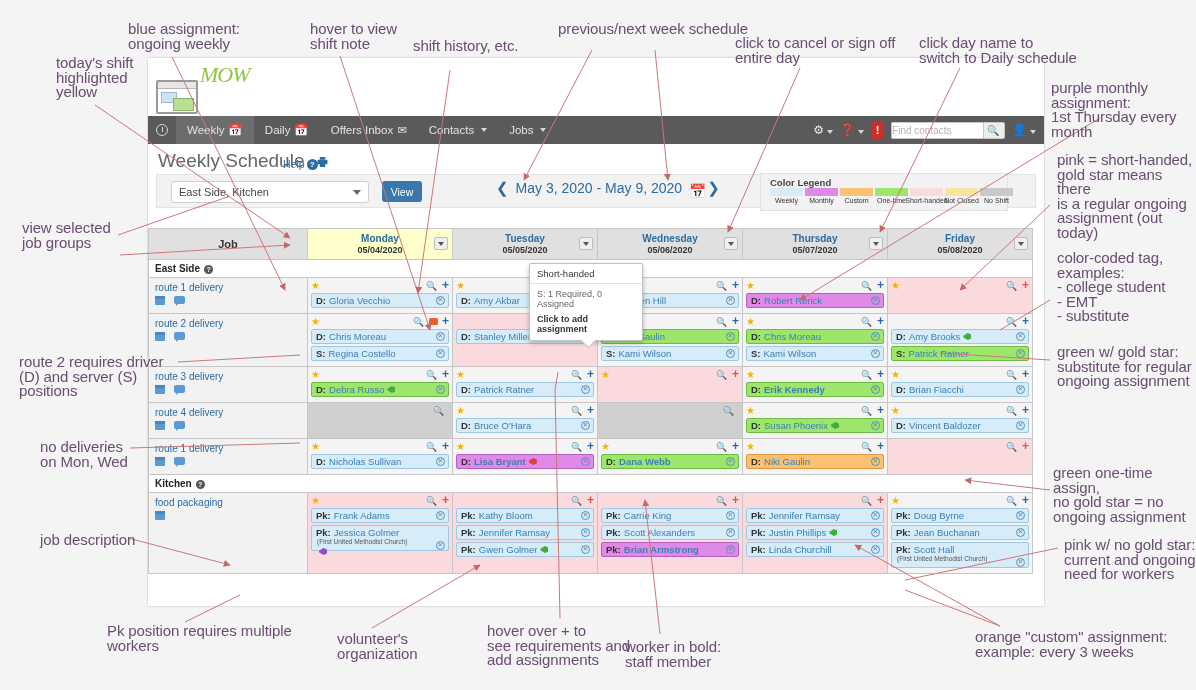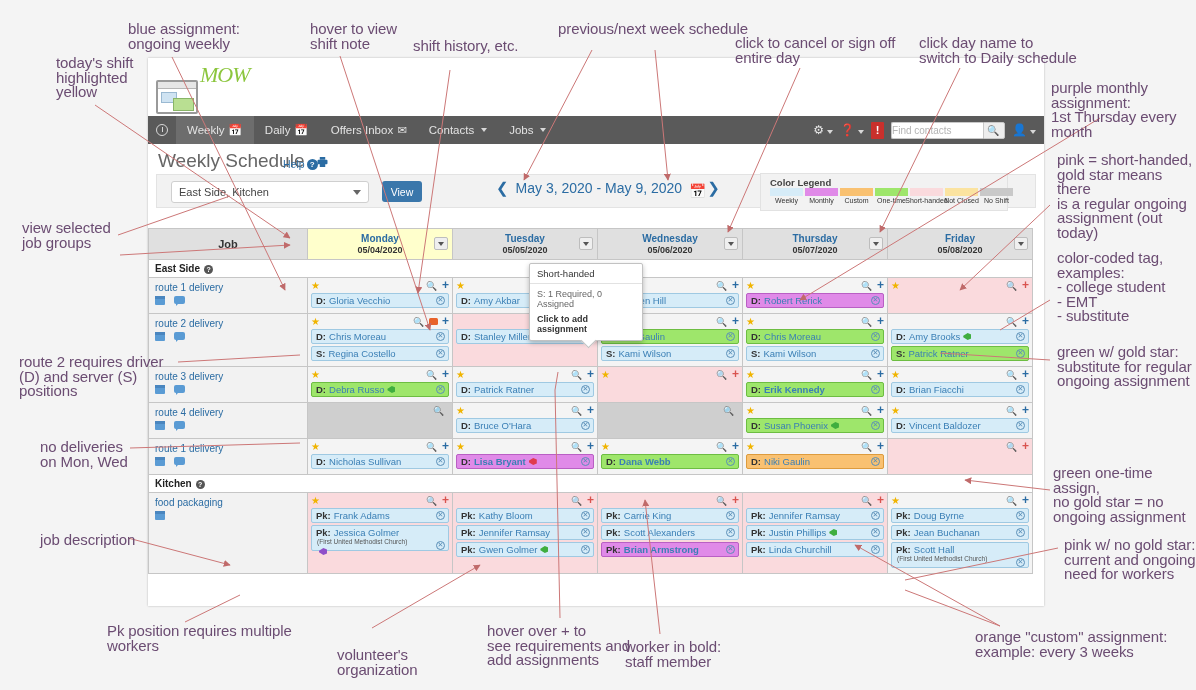--- a/index.html
+++ b/index.html
@@ -844,21 +844,21 @@
 substitute for regular
 ongoing assignment</div>
     <div class="anno" style="left: 1053px; top: 466px;">green one-time assign,
 no gold star = no
 ongoing assignment</div>
     <div class="anno" style="left: 1064px; top: 538px;">pink w/ no gold star:
 current and ongoing
 need for workers</div>
     <div class="anno" style="left: 107px; top: 624px;">Pk position requires multiple
 workers</div>
-    <div class="anno" style="left: 337px; top: 648px;">volunteer's
+    <div class="anno" style="left: 337px; top: 632px;">volunteer's
 organization</div>
     <div class="anno" style="left: 487px; top: 624px;">hover over + to
 see requirements and
 add assignments</div>
     <div class="anno" style="left: 625px; top: 640px;">worker in bold:
 staff member</div>
     <div class="anno" style="left: 975px; top: 630px;">orange "custom" assignment:
 example: every 3 weeks</div>
   </div>
 

